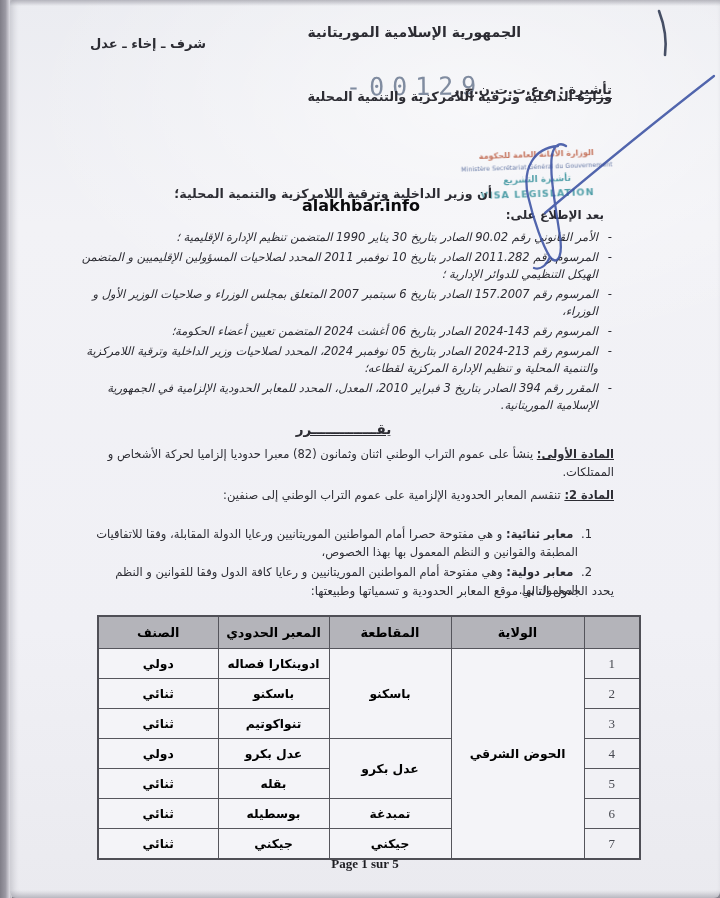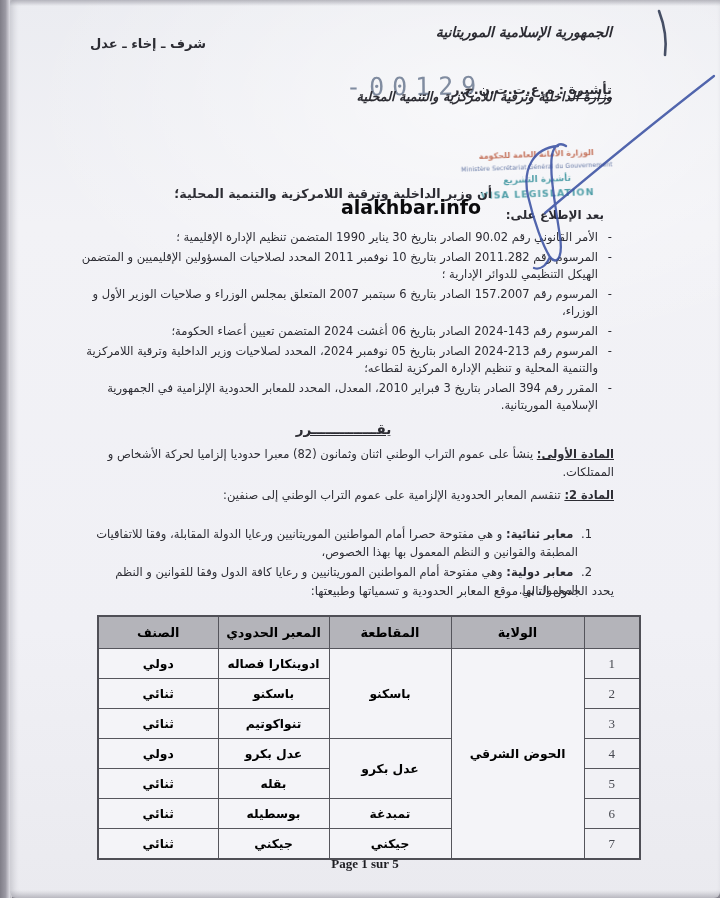--- a/index.html
+++ b/index.html
@@ -15,41 +15,41 @@
        border-radius:2px 0 6px 6px;box-shadow:inset 3px 0 6px rgba(40,40,55,.18);}
   .paper::before{content:"";position:absolute;left:0;right:0;top:0;height:6px;
        background:linear-gradient(180deg,rgba(110,108,120,.35),rgba(110,108,120,0));}
   .paper::after{content:"";position:absolute;left:0;right:0;bottom:0;height:8px;
        background:linear-gradient(0deg,rgba(110,108,120,.30),rgba(110,108,120,0));}
 
   .abs{position:absolute;z-index:2;color:#2c2c33;}
   .rtl{direction:rtl;unicode-bidi:isolate;}
   .b{font-weight:bold;}
 
-  .republic{top:22px;right:108px;text-align:right;line-height:1.55;font-size:14px;font-style:italic;}
+  .republic{top:22px;right:108px;text-align:left;line-height:1.55;font-size:14px;}
   .republic .l2{font-size:12.8px;margin-top:43px;}
   .motto{top:36px;left:90px;font-size:13px;}
   .visa-line{top:82px;right:108px;font-size:13px;}
   .visa-line .u{border-bottom:1.4px solid #2c2c33;padding-bottom:1px;}
   .stamp-number{top:72px;left:346px;font-family:"DejaVu Sans Mono",monospace;
        font-size:25px;letter-spacing:8px;color:#808ca0;transform:rotate(-.5deg);z-index:1;}
   .subject{top:117px;right:110px;font-size:12.6px;white-space:nowrap;}
 
   .visa-stamp{top:149px;left:458px;width:158px;text-align:center;z-index:1;
        transform:rotate(-2deg);filter:blur(.5px);opacity:.9;line-height:1.6;}
   .visa-stamp .s1{font-size:8px;color:#c0664d;font-weight:bold;}
   .visa-stamp .s2{font-size:6.3px;color:#5b6f9f;}
   .visa-stamp .s3{font-size:9px;color:#3f96a0;font-weight:bold;}
   .visa-stamp .s4{font-size:9.5px;color:#3f96a0;font-weight:bold;letter-spacing:1px;}
 
   .minister{top:186px;right:228px;font-size:12.6px;white-space:nowrap;}
-  .watermark{top:196px;left:302px;font-size:19px;font-weight:bold;color:#0b0b0d;z-index:4;margin-left:39px;}
+  .watermark{top:196px;left:302px;font-size:16px;font-weight:bold;color:#0b0b0d;z-index:4;}
   .after-review{top:208px;right:116px;font-size:12px;}
 
-  .considerations{top:229px;right:106px;left:76px;font-size:11.5px;line-height:17px;}
+  .considerations{top:229px;right:106px;left:76px;font-size:11.5px;line-height:17px;font-style:italic;}
   .c-item{position:relative;padding-right:16px;margin-bottom:3px;text-align:right;}
   .c-item::before{content:"-";position:absolute;right:2px;top:0;}
 
   .decides{top:421px;right:108px;left:75px;text-align:center;font-size:13.5px;}
   .decides span{text-decoration:underline;}
 
   .article{right:106px;left:75px;font-size:11.5px;line-height:17.5px;text-align:right;}
   .a1{top:446px;}
   .a2{top:487px;}
   .article .lbl{font-weight:bold;text-decoration:underline;}

